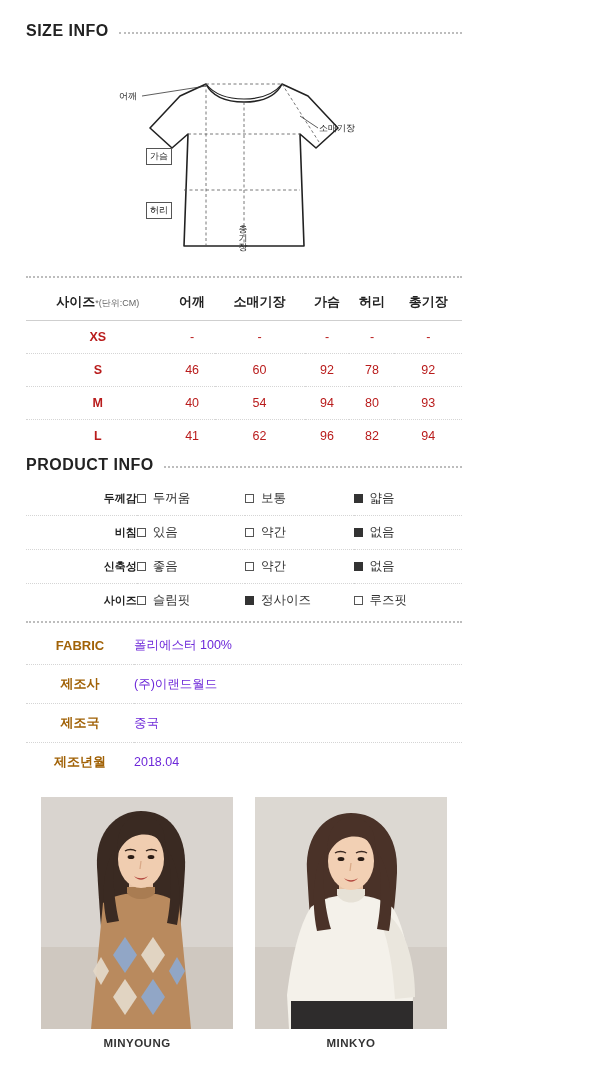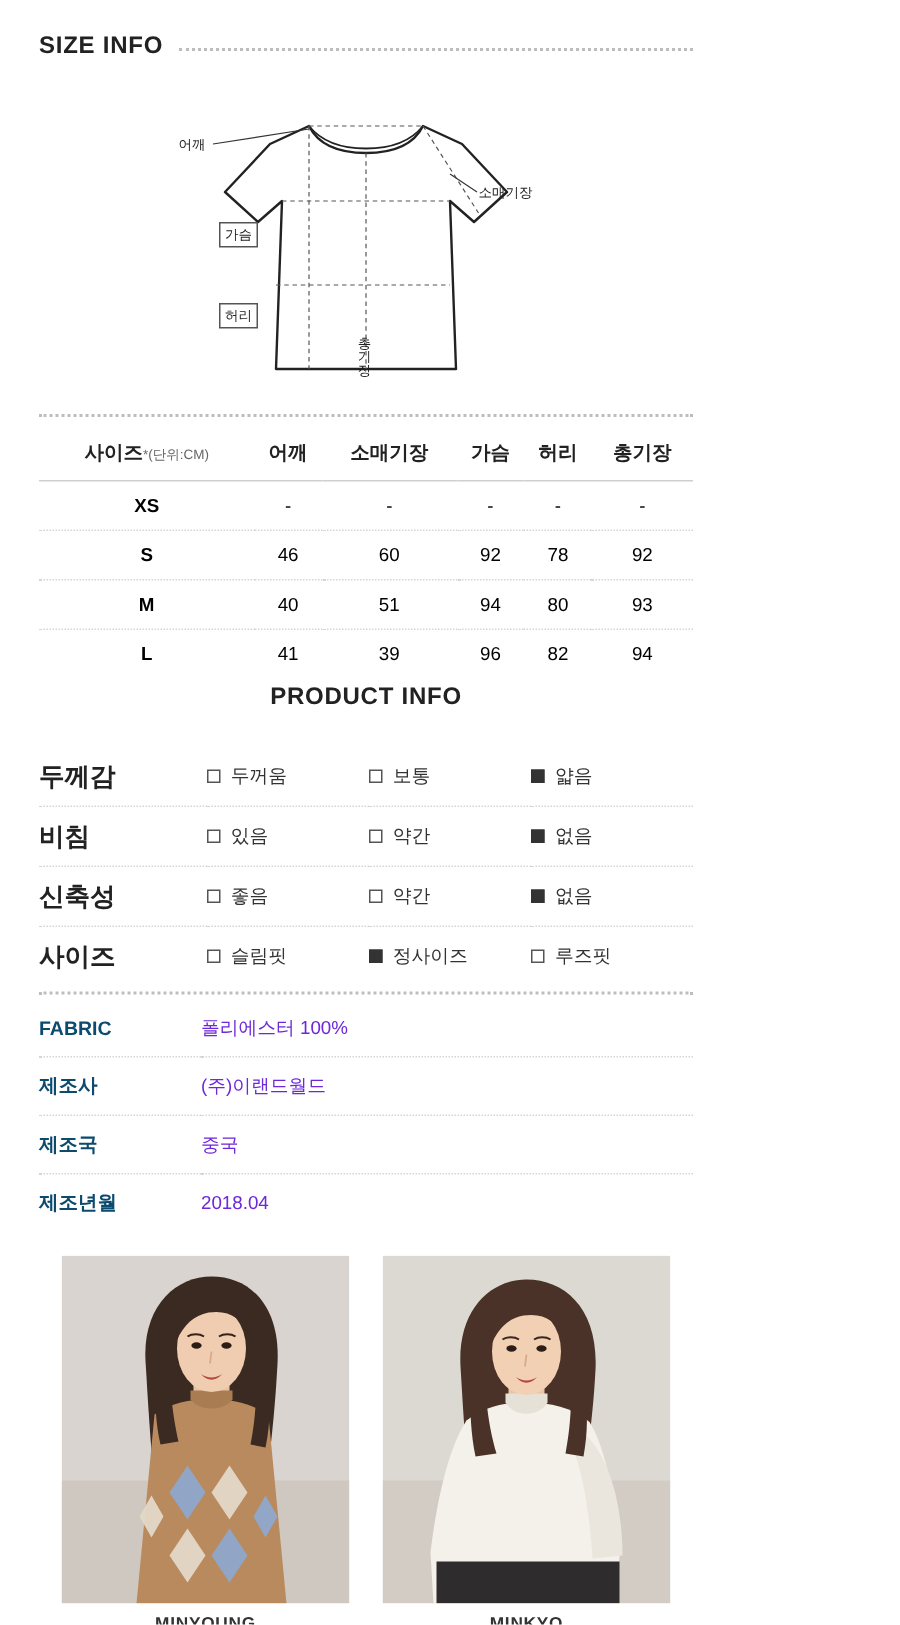--- a/index.html
+++ b/index.html
@@ -14,69 +14,69 @@
 
   
   .sec-head {
     display: flex; align-items: center; gap: 10px;
     font-size: 16px; font-weight: bold; letter-spacing: .5px;
     color: #222;
   }
   .sec-head .rule { flex: 1; border-top: 2px dotted #bdbdbd; height: 0; margin-top: 4px; }
 
   #size-info-head { padding-top: 22px; }
-  #product-info-head { padding-top: 4px; flex-direction: column; }
+  #product-info-head { padding-top: 4px; }
 
   
   .diagram-wrap { height: 232px; position: relative; }
   .diagram { position: absolute; left: 50%; transform: translateX(-50%); top: 10px; }
   .dlabel {
     position: absolute; font-size: 9px; color: #222;
     font-family: "Liberation Sans", sans-serif;
   }
   .dlabel.boxed {
     border: 1px solid #555; background: #fff; padding: 1px 3px;
   }
 
   
   table { border-collapse: collapse; width: 100%; }
   .size-table { margin-top: 6px; }
   .size-table th, .size-table td {
-    text-align: center; font-size: 12.5px; padding: 9px 0; color: #000000;
+    text-align: center; font-size: 12.5px; padding: 9px 0; color: #b91c1c;
   }
   .size-table thead th {
     font-weight: bold; font-size: 13px; color: #222;
     border-bottom: 1px solid #cfcfcf;
   }
   .size-table thead th .unit { font-size: 9px; font-weight: normal; color: #666; }
   .size-table tbody tr { border-bottom: 1px dotted #d5d5d5; }
   .size-table tbody td:first-child { font-weight: bold; }
   .size-table tbody tr:last-child { border-bottom: none; }
   .top-rule { border-top: 2px dotted #bdbdbd; margin-top: 4px; }
 
   
   .pinfo { width: 100%; margin-top: 8px; }
   .pinfo tr { border-bottom: 1px dotted #d5d5d5; }
   .pinfo tr:last-child { border-bottom: none; }
   .pinfo td { padding: 8px 0; font-size: 12.5px; vertical-align: middle; }
-  .pinfo .rowlabel { width: 150px; text-align: left; font-weight: bold; font-size: 17px; color: #222; }
+  .pinfo .rowlabel { width: 150px; text-align: right; font-weight: bold; font-size: 11px; color: #222; }
   .opt { display: inline-flex; align-items: center; gap: 7px; }
   .box {
     width: 9px; height: 9px; border: 1px solid #555; display: inline-block;
     background: #fff;
   }
   .box.on { background: #333; border-color: #333; }
   .opt-col { width: 140px; }
 
   
   .fabric { width: 100%; margin-top: 4px; }
   .fabric tr { border-bottom: 1px dotted #d5d5d5; }
   .fabric tr:last-child { border-bottom: none; }
   .fabric td { padding: 10px 0; font-size: 13px; }
-  .fabric .k { width: 108px; text-align: left; font-weight: bold; color: #0c4a6e; }
+  .fabric .k { width: 108px; text-align: center; font-weight: bold; color: #a16207; }
   .fabric .v { color: #6d28d9; font-size: 12.5px; }
 
   
   .models { display: flex; justify-content: center; gap: 22px; margin-top: 16px; }
   .model { width: 192px; }
   .photo { width: 192px; height: 232px; overflow: hidden; position: relative; }
   .mname { text-align: center; font-size: 11.5px; font-weight: bold; margin-top: 8px; color: #333; letter-spacing: .5px; }
 </style>
 </head>
 <body>
@@ -146,29 +146,29 @@
         <td>S</td>
         <td>46</td>
         <td>60</td>
         <td>92</td>
         <td>78</td>
         <td>92</td>
       </tr>
       <tr>
         <td>M</td>
         <td>40</td>
-        <td>51</td>
+        <td>54</td>
         <td>94</td>
         <td>80</td>
         <td>93</td>
       </tr>
       <tr>
         <td>L</td>
         <td>41</td>
-        <td>39</td>
+        <td>62</td>
         <td>96</td>
         <td>82</td>
         <td>94</td>
       </tr>
     </tbody>
   </table>
 
   <div class="sec-head" id="product-info-head">
     <span>PRODUCT INFO</span>
     <span class="rule"></span>

